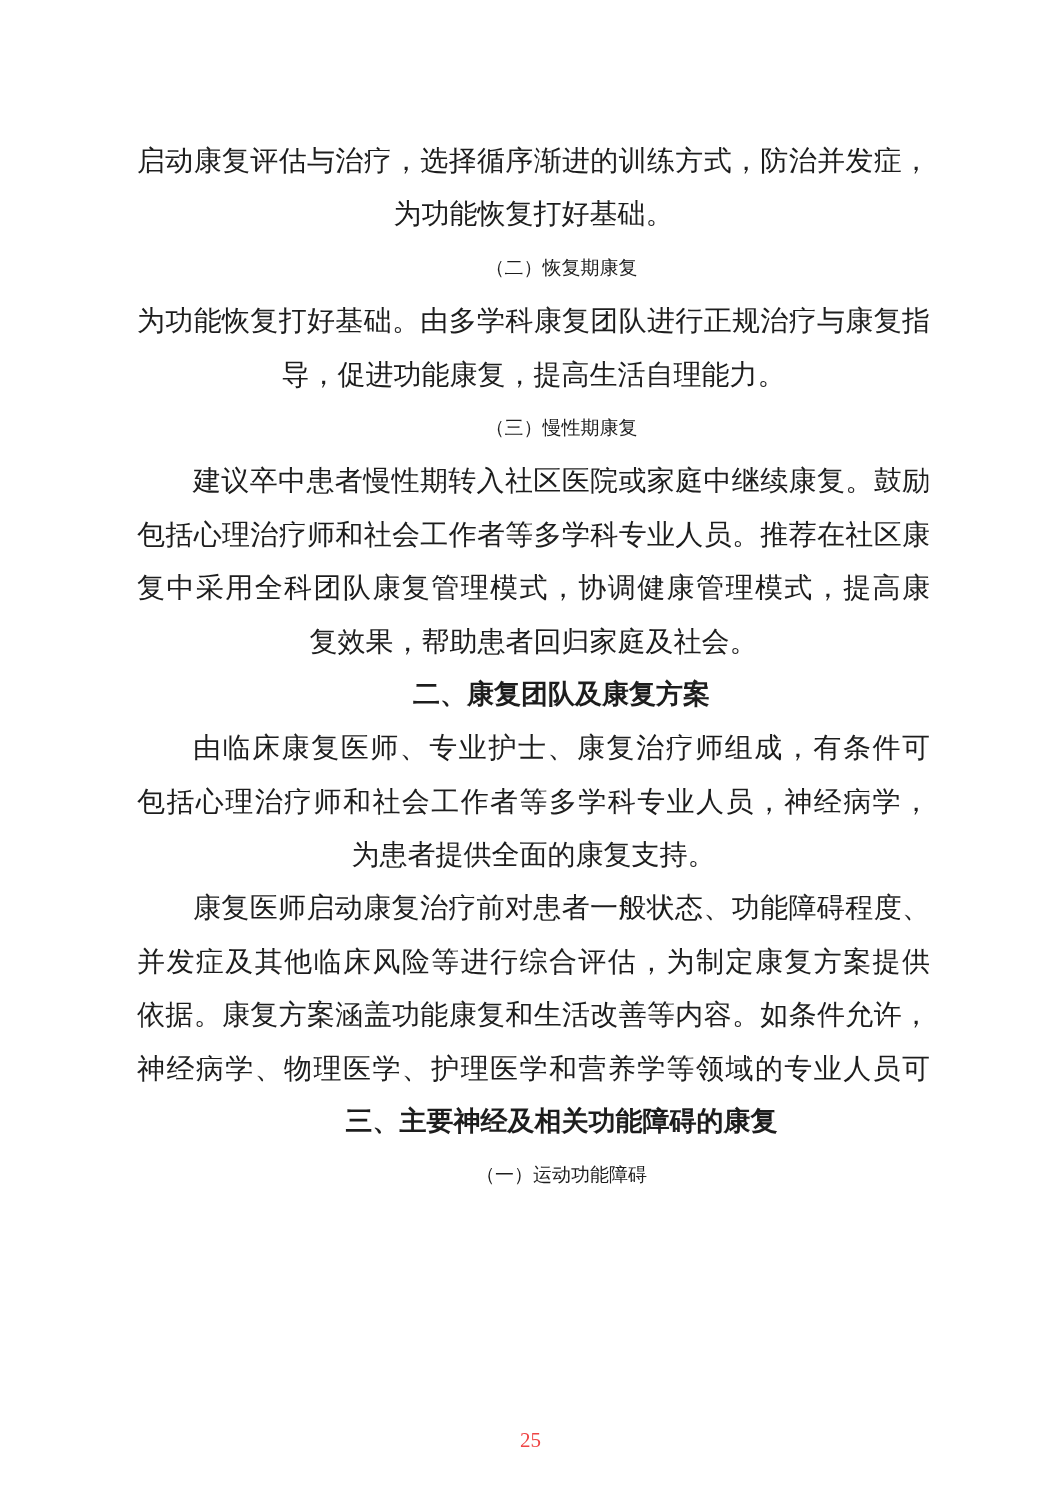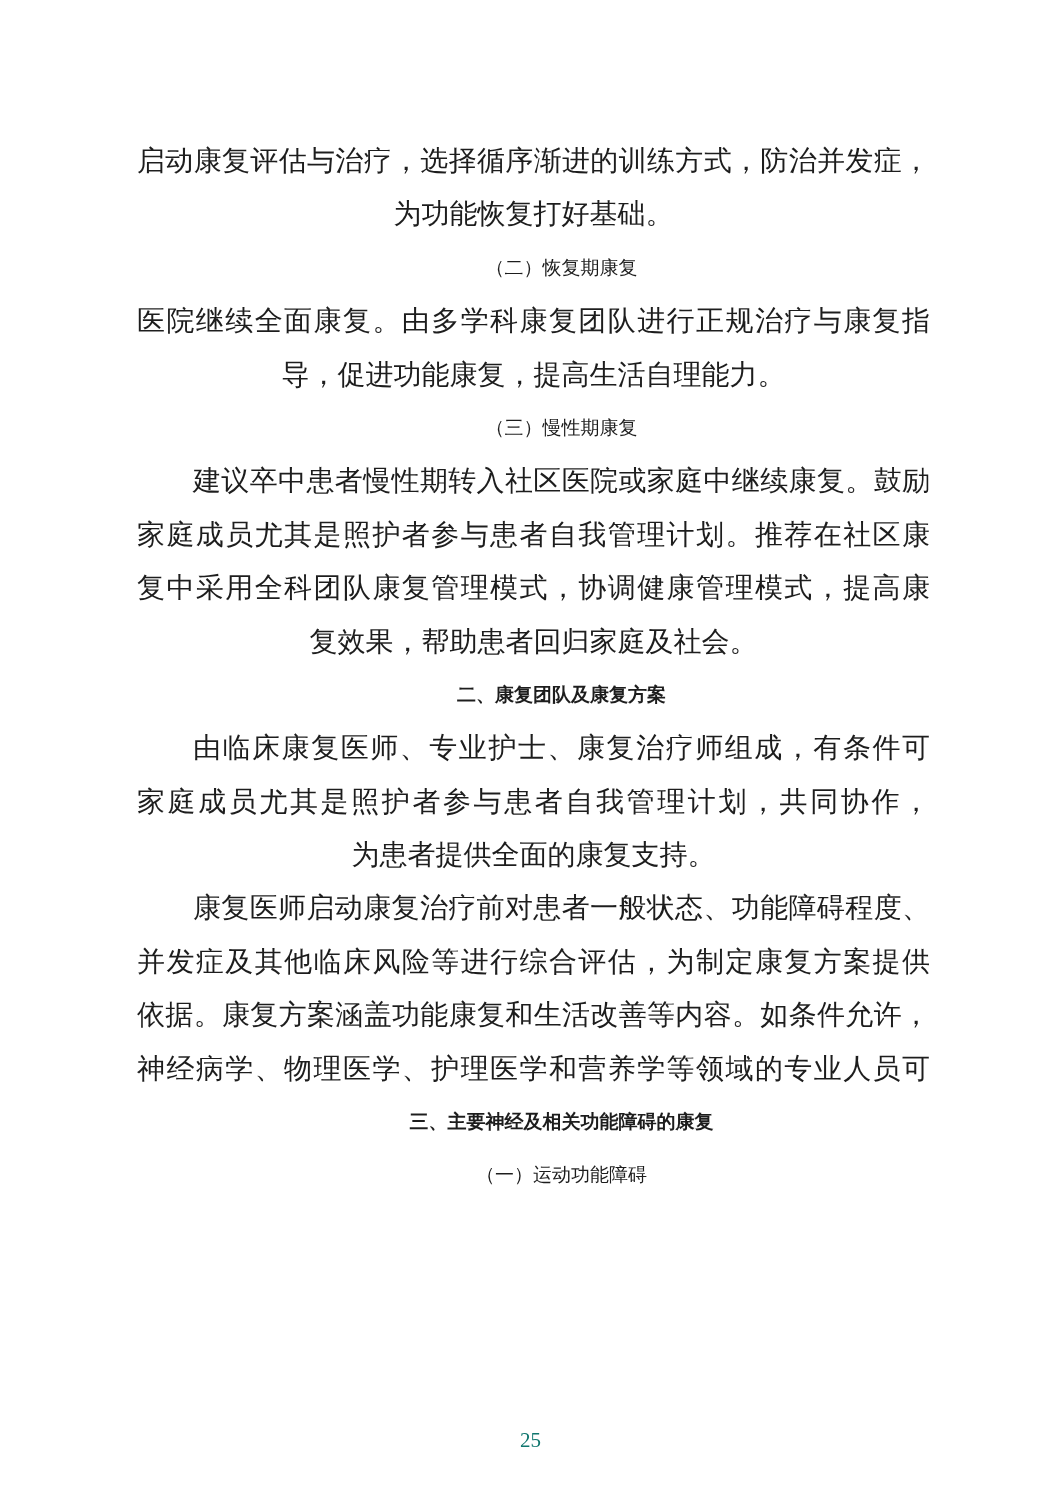--- a/index.html
+++ b/index.html
@@ -31,61 +31,61 @@
   .fill {
     text-align: justify;
     text-align-last: justify;
   }
   .ind {
     text-indent: 56px;
   }
   .head {
     font-family: "Liberation Sans", sans-serif;
     font-weight: 700;
-    font-size: 19px;
+    font-size: 27px;
   }
   .sub {
     font-size: 19px;
   }
   .pagenum {
     position: absolute;
     left: 0;
     top: 1426px;
     width: 100%;
     text-align: center;
     font-size: 21px;
     line-height: 28px;
-    color: #0f766e;
+    color: #ef4444;
   }
 </style>
 </head>
 <body>
 
 <div class="page">
   <div class="textblock">
 
     <div class="ln fill">启动康复评估与治疗，选择循序渐进的训练方式，防治并发症，</div>
     <div class="ln">为功能恢复打好基础。</div>
 
     <div class="ln sub ind">（二）恢复期康复</div>
 
-    <div class="ln fill">医院继续全面康复。由多学科康复团队进行正规治疗与康复指</div>
+    <div class="ln fill">为功能恢复打好基础。由多学科康复团队进行正规治疗与康复指</div>
     <div class="ln">导，促进功能康复，提高生活自理能力。</div>
 
     <div class="ln sub ind">（三）慢性期康复</div>
 
     <div class="ln fill ind">建议卒中患者慢性期转入社区医院或家庭中继续康复。鼓励</div>
-    <div class="ln fill">家庭成员尤其是照护者参与患者自我管理计划。推荐在社区康</div>
+    <div class="ln fill">包括心理治疗师和社会工作者等多学科专业人员。推荐在社区康</div>
     <div class="ln fill">复中采用全科团队康复管理模式，协调健康管理模式，提高康</div>
     <div class="ln">复效果，帮助患者回归家庭及社会。</div>
 
     <div class="ln head ind">二、康复团队及康复方案</div>
 
     <div class="ln fill ind">由临床康复医师、专业护士、康复治疗师组成，有条件可</div>
-    <div class="ln fill">家庭成员尤其是照护者参与患者自我管理计划，共同协作，</div>
+    <div class="ln fill">包括心理治疗师和社会工作者等多学科专业人员，神经病学，</div>
     <div class="ln">为患者提供全面的康复支持。</div>
 
     <div class="ln fill ind">康复医师启动康复治疗前对患者一般状态、功能障碍程度、</div>
     <div class="ln fill">并发症及其他临床风险等进行综合评估，为制定康复方案提供</div>
     <div class="ln fill">依据。康复方案涵盖功能康复和生活改善等内容。如条件允许，</div>
     <div class="ln fill">神经病学、物理医学、护理医学和营养学等领域的专业人员可</div>
 
     <div class="ln head ind">三、主要神经及相关功能障碍的康复</div>
 
     <div class="ln sub ind">（一）运动功能障碍</div>

